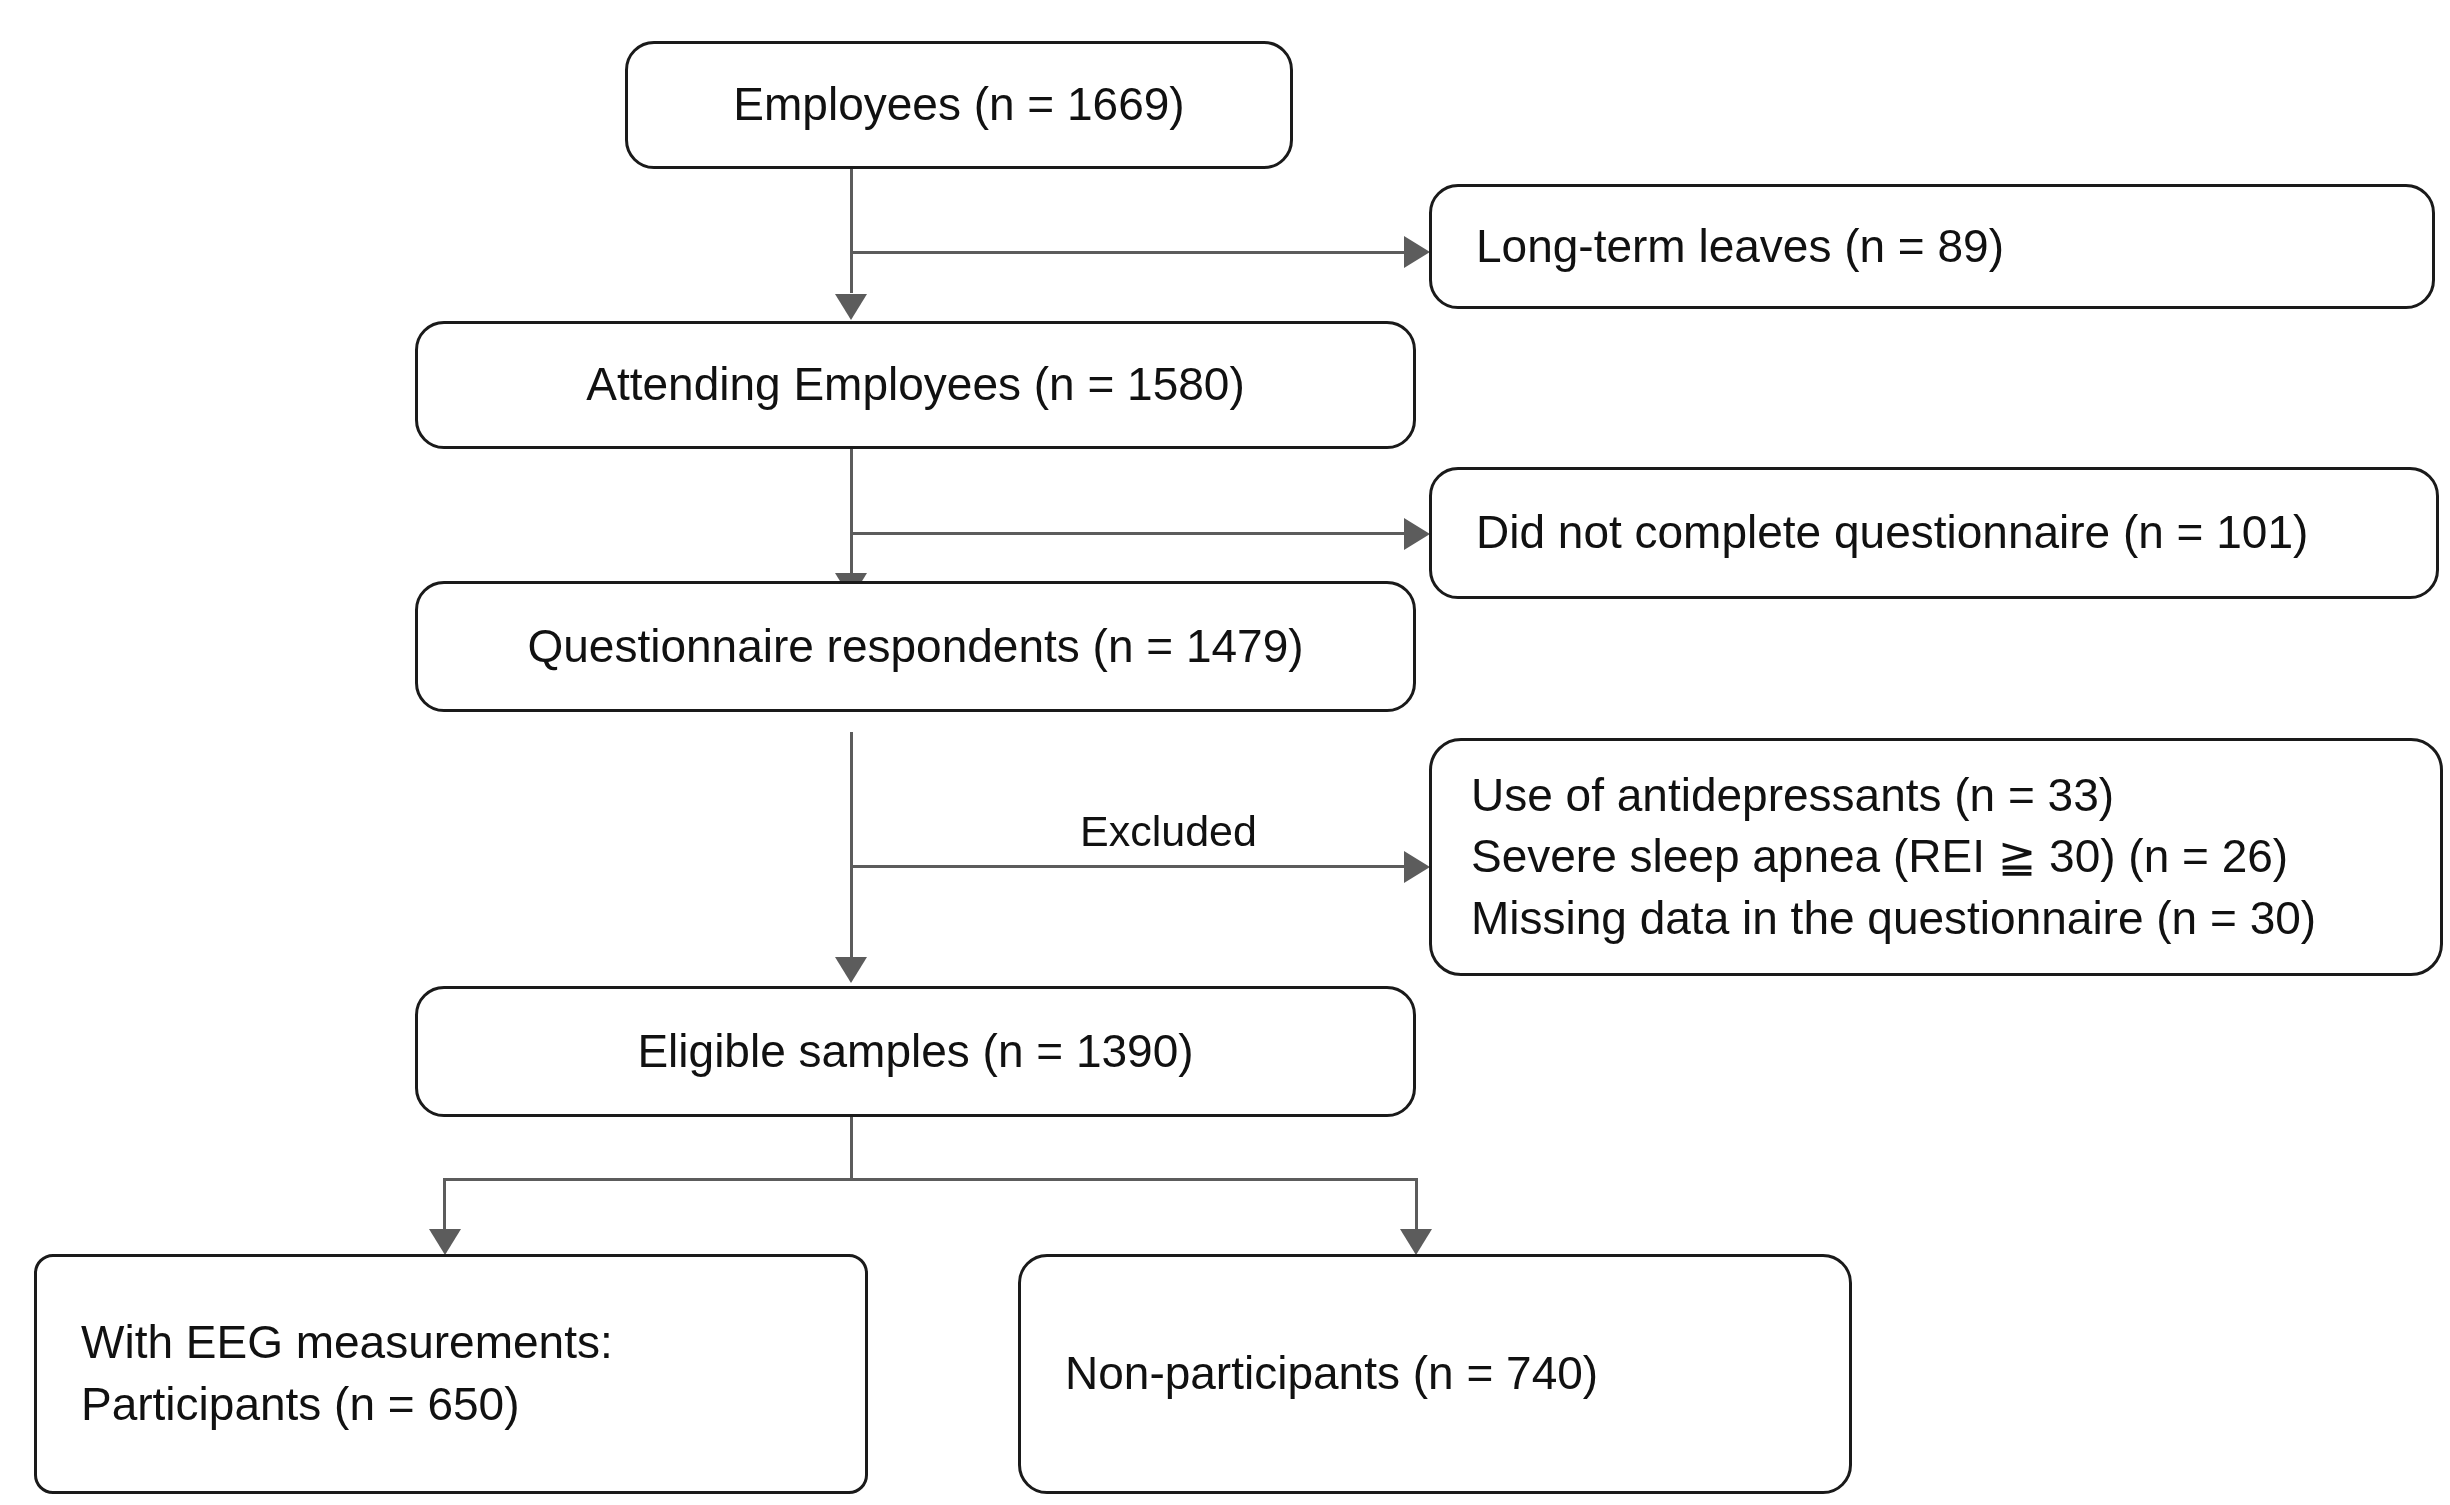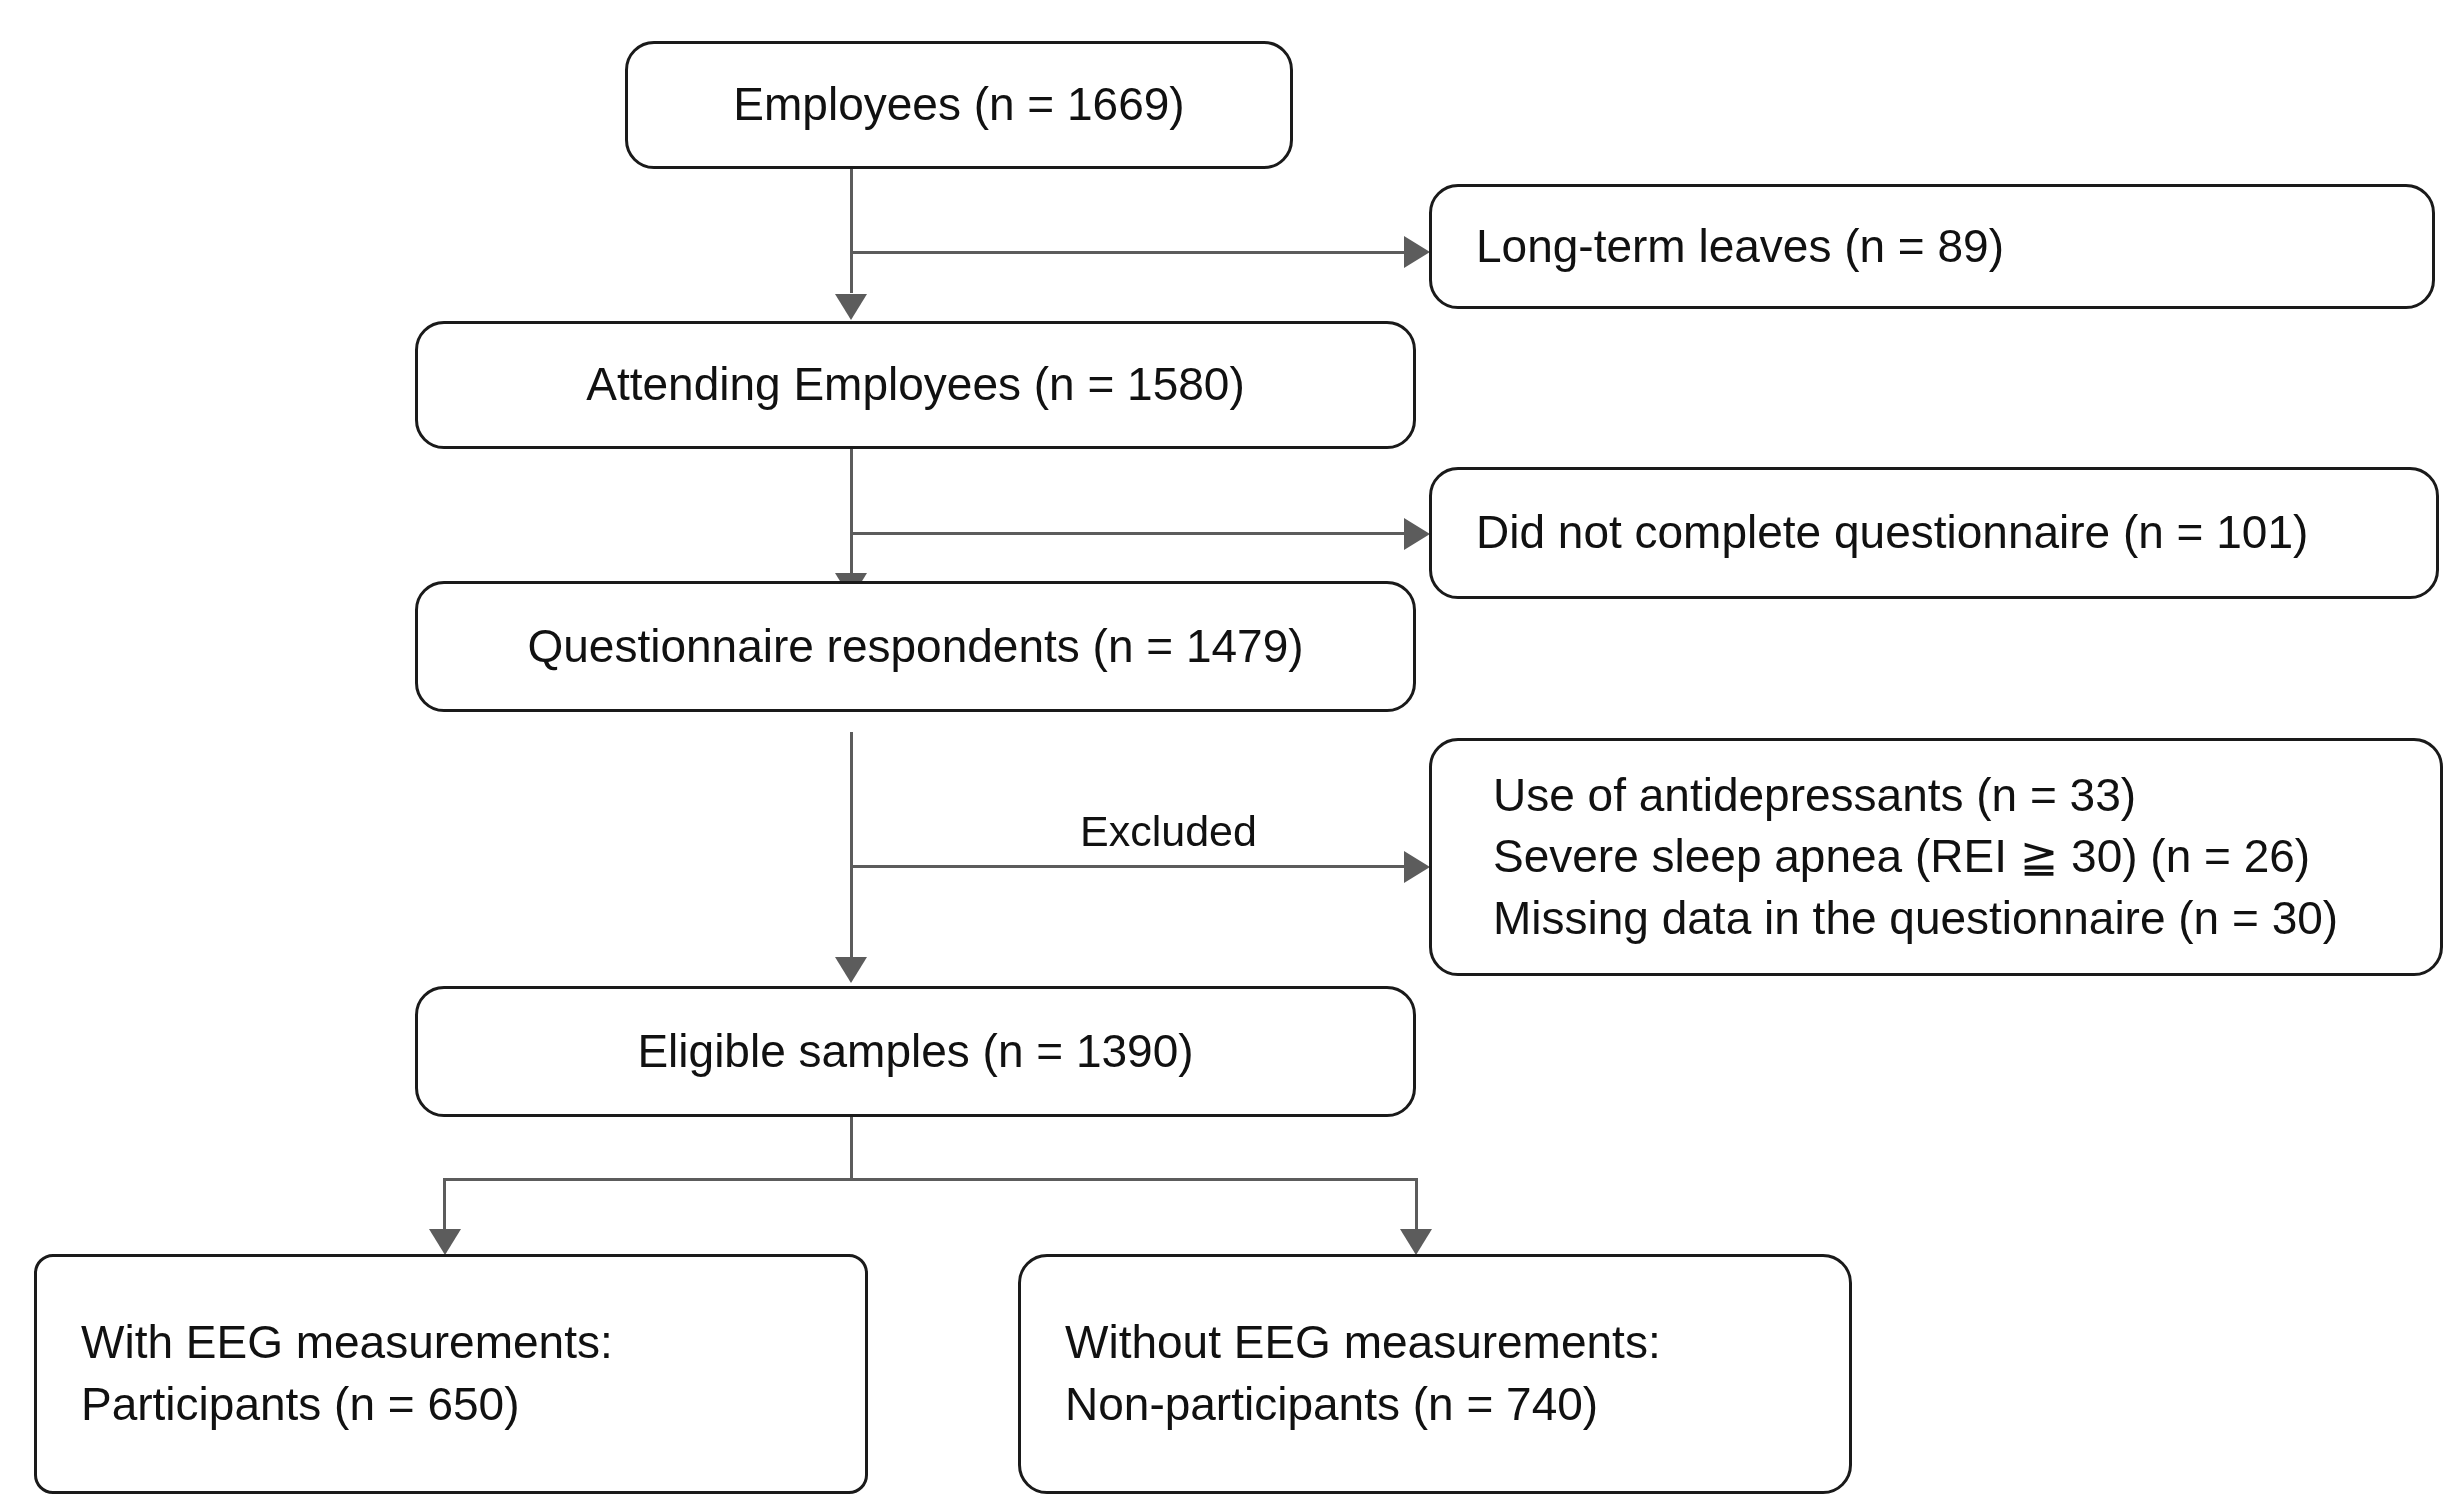--- a/index.html
+++ b/index.html
@@ -28,21 +28,21 @@
     z-index: 3;
   }
   .box-line {
     font-size: 46px;
     line-height: 1.34;
     white-space: nowrap;
     color: #111111;
   }
   .box.center .box-line { text-align: center; }
   .box.leftpad { padding-left: 44px; }
-  .box.leftpad-sm { padding-left: 61px; }
+  .box.leftpad-sm { padding-left: 39px; border-radius: 32px; }
 
   
   .vline {
     position: absolute;
     width: 3.4px;
     background: #5c5c5c;
     z-index: 1;
   }
   .hline {
     position: absolute;
@@ -137,18 +137,17 @@
   <div class="box center" style="left:415px; top:986px; width:1001px; height:131px;">
     <div class="box-line">Eligible samples (n = 1390)</div>
   </div>
 
   <div class="box leftpad" style="left:34px; top:1254px; width:834px; height:240px;border-radius:19px;">
     <div class="box-line">With EEG measurements:</div>
     <div class="box-line">Participants (n = 650)</div>
   </div>
 
   <div class="box leftpad" style="left:1018px; top:1254px; width:834px; height:240px;">
-    <div class="box-line">Without EEG measurements:</div>
     <div class="box-line">Non-participants (n = 740)</div>
   </div>
 
 </div>
 
 
 </body></html>

